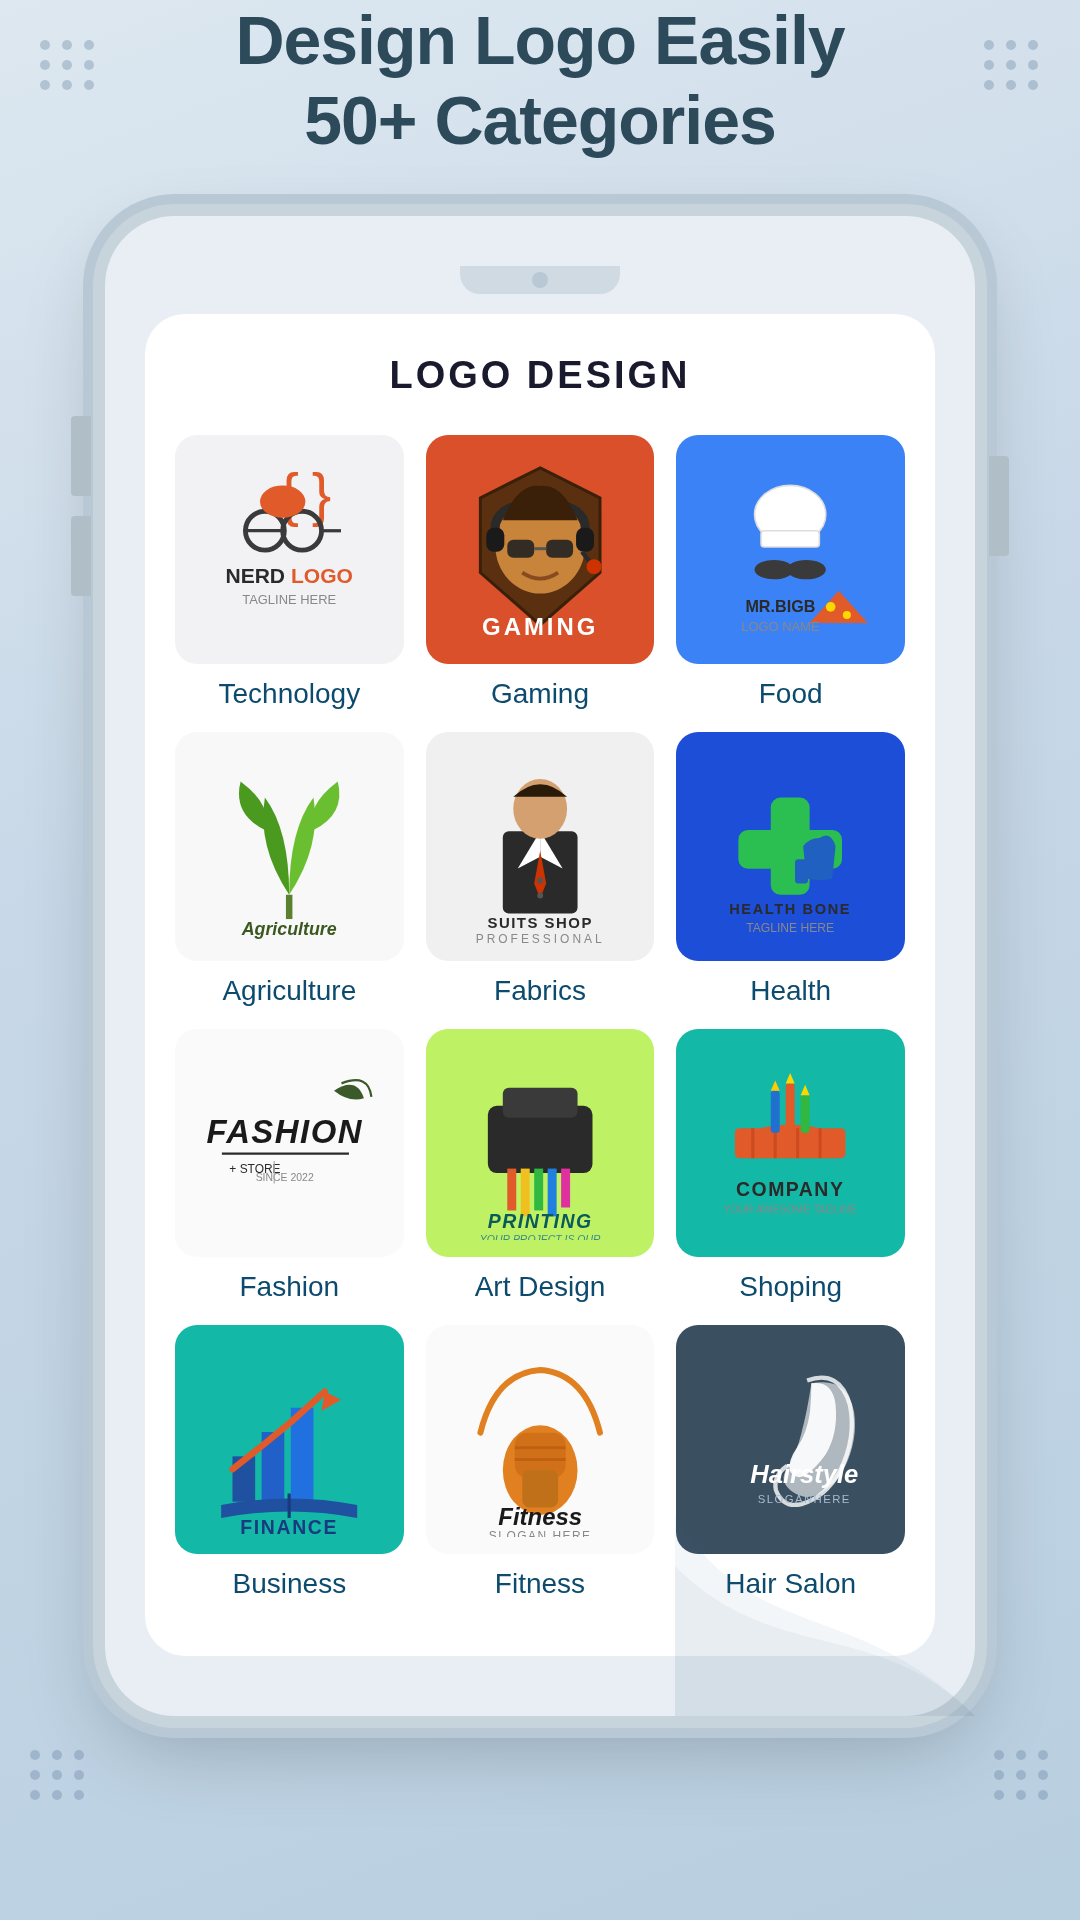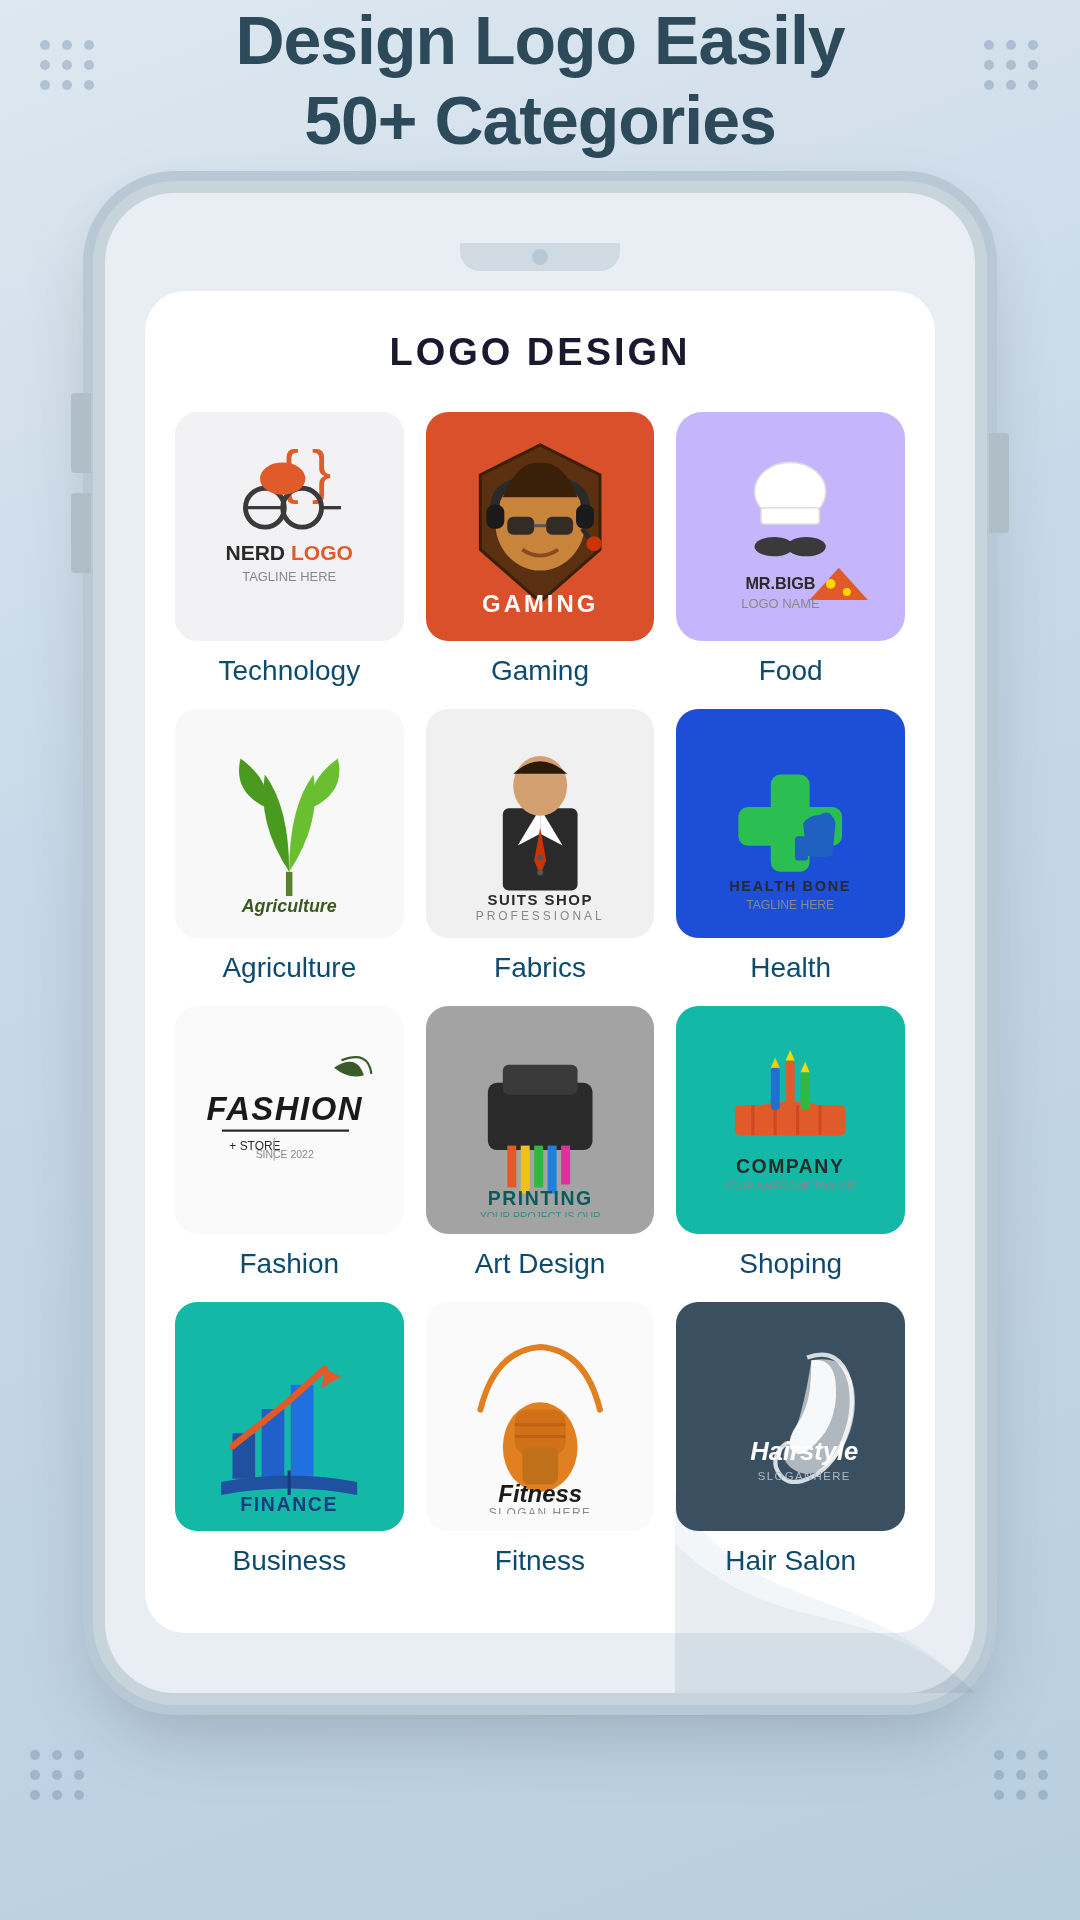--- a/index.html
+++ b/index.html
@@ -42,21 +42,21 @@
       font-size: 68px;
       font-weight: 800;
       line-height: 1.18;
       letter-spacing: -1px;
       padding: 0 60px;
       z-index: 2;
     }
 
     
     .phone-frame {
-      margin-top: 33px;
+      margin-top: 56px;
       width: 870px;
       min-height: 1500px;
       background: #e8eef4;
       border-radius: 70px;
       box-shadow:
         0 0 0 12px #c8d4dc,
         0 0 0 22px #b8c8d4,
         0 30px 80px rgba(0,0,0,0.22);
       position: relative;
       z-index: 3;
@@ -160,31 +160,31 @@
       text-align: left;
     }
 
     
 
     
     .card-technology { background: #f2f2f4; }
     
     .card-gaming { background: #d9502a; }
     
-    .card-food { background: #c4b5fd; border-radius: 26px; }
+    .card-food { background: #3b82f6; }
     
     .card-agriculture { background: #f8f8f8; }
     
     .card-fabrics { background: #f0f0f0; }
     
     .card-health { background: #1d4ed8; }
     
     .card-fashion { background: #fafafa; }
     
-    .card-artdesign { background: #a3a3a3; }
+    .card-artdesign { background: #bef264; font-style: italic; }
     
     .card-shopping { background: #14b8a6; }
     
     .card-business { background: #14b8a6; }
     
     .card-fitness { background: #fafafa; }
     
     .card-hairsalon { background: #3a4f60; padding-left: 28px; }
 
     .logo-svg {

